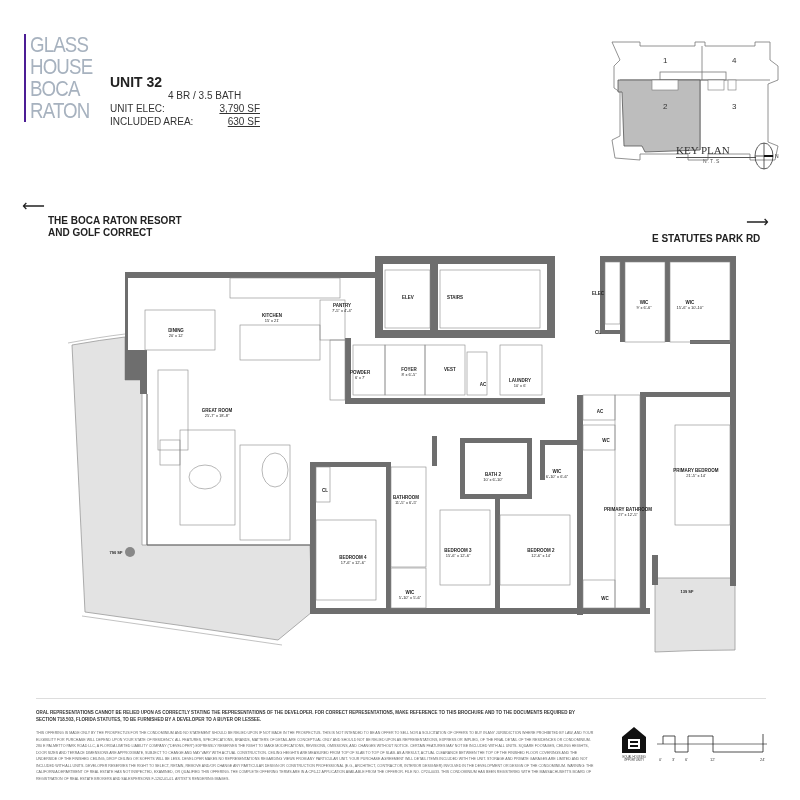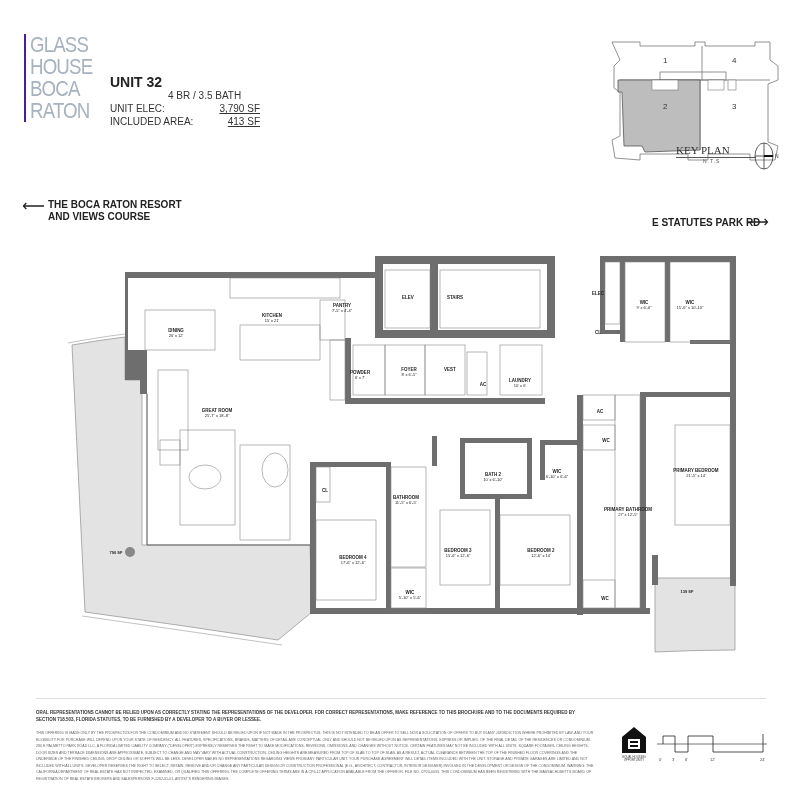--- a/index.html
+++ b/index.html
@@ -5,21 +5,21 @@
   html, body { margin:0; padding:0; background:#ffffff; }
   body { width:800px; height:800px; position:relative; overflow:hidden; font-family:"Liberation Sans", sans-serif; color:#222; }
   .abs { position:absolute; }
   .brand { left:24px; top:34px; width:72px; border-left:2px solid #4c1d95; padding-left:4px; }
   .brand span { display:block; font-family:"Liberation Sans", sans-serif; font-size:22px; line-height:22px; color:#a7b2bf; letter-spacing:-1px; font-weight:normal; transform:scaleX(0.85); transform-origin:left; }
   .unit-title { left:110px; top:74px; font-size:14px; font-weight:bold; }
   .unit-line { font-size:10px; color:#333; }
   .unit-line .v { position:absolute; left:92px; width:58px; text-align:right;text-decoration:underline; }
   .keyplan-label { left:676px; top:144px; font-size:11px; color:#333;font-family:Liberation Serif, serif; }
   .nts { left:703px; top:158px; font-size:5px; color:#555; letter-spacing:1px; }
-  .dir { font-size:10px; font-weight:bold; color:#222; }
+  .dir { font-size:10px; font-weight:bold; color:#222;margin-top:16px; }
   .room { position:absolute; font-size:4px; color:#222; text-align:center; line-height:5px; transform:translate(-50%,-50%); white-space:nowrap; }
   .room b { font-weight:bold; font-size:4.5px; display:block; }
   .disclaimer-bold { left:36px; top:709px; width:560px; font-size:4.5px; font-weight:bold; line-height:7px; color:#333; }
   .disclaimer { left:36px; top:730px; width:560px; font-size:3.6px; line-height:6.5px; color:#666; }
   .divider { left:36px; top:698px; width:730px; height:1px; background:#ddd; }
 </style>
 </head>
 <body>
 
 <div class="abs brand">
@@ -30,21 +30,21 @@
 </div>
 
 <div class="abs unit-title">UNIT 32</div>
 <div class="abs unit-line" style="left:128px;top:90px;margin-left:40px;">4 BR / 3.5 BATH</div>
 <div class="abs unit-line" style="left:110px;top:103px;width:160px;">
   <span>UNIT ELEC:</span>
   <span class="v">3,790 SF</span>
 </div>
 <div class="abs unit-line" style="left:110px;top:116px;width:160px;">
   <span>INCLUDED AREA:</span>
-  <span class="v">413 SF</span>
+  <span class="v">630 SF</span>
 </div>
 
 <svg class="abs" style="left:600px;top:30px;" width="190" height="140">
   <g fill="none" stroke="#777" stroke-width="0.8">
     <path d="M12 12 L40 12 L40 16 L95 16 L95 12 L105 12 L105 16 L155 16 L155 12 L170 12 L170 30 L178 36 L178 50 L168 54 L168 112 L178 116 L175 130 L150 130 L150 124 L108 124 L108 130 L88 130 L88 124 L40 124 L40 130 L15 128 L12 110 L20 106 L20 62 L14 58 L14 36 L20 30 Z"></path>
     <line x1="102" y1="16" x2="102" y2="50"></line>
     <line x1="20" y1="50" x2="170" y2="50"></line>
     <line x1="100" y1="50" x2="100" y2="120"></line>
     <rect x="60" y="42" width="66" height="8"></rect>
   </g>
@@ -63,21 +63,21 @@
 <svg class="abs" style="left:752px;top:140px;" width="30" height="32">
   <ellipse cx="12" cy="16" rx="9" ry="13" fill="none" stroke="#333" stroke-width="0.8"></ellipse>
   <line x1="12" y1="3" x2="12" y2="29" stroke="#333" stroke-width="0.8"></line>
   <line x1="3" y1="16" x2="21" y2="16" stroke="#333" stroke-width="0.8"></line>
   <line x1="12" y1="16" x2="21" y2="16" stroke="#111" stroke-width="2"></line>
   <text x="23" y="18" font-size="5" fill="#333" font-family="Liberation Sans, sans-serif">N</text>
 </svg>
 
 <div class="abs" style="left:22px;top:198px;font-size:16px;line-height:16px;">⟵</div>
 <div class="abs dir" style="left:48px;top:199px;">THE BOCA RATON RESORT</div>
-<div class="abs dir" style="left:48px;top:211px;">AND VIEWS COURSE</div>
+<div class="abs dir" style="left:48px;top:211px;">AND GOLF CORRECT</div>
 <div class="abs dir" style="left:652px;top:217px;">E STATUTES PARK RD</div>
 <div class="abs" style="left:746px;top:214px;font-size:16px;line-height:16px;">⟶</div>
 
 <svg class="abs" style="left:0;top:0;" width="800" height="700">
 
   <path d="M72 345 Q100 340 125 337 L125 380 L142 380 L142 545 L310 545 L312 612 L278 640 Q180 625 85 612 Z" fill="#e3e3e3" stroke="#999" stroke-width="0.8"></path>
   <path d="M68 343 Q100 337 125 334" fill="none" stroke="#999" stroke-width="0.6"></path>
   <path d="M82 616 Q180 630 282 645" fill="none" stroke="#999" stroke-width="0.6"></path>
   <path d="M655 578 L735 578 L735 650 Q695 650 655 652 Z" fill="#e3e3e3" stroke="#999" stroke-width="0.8"></path>
 

